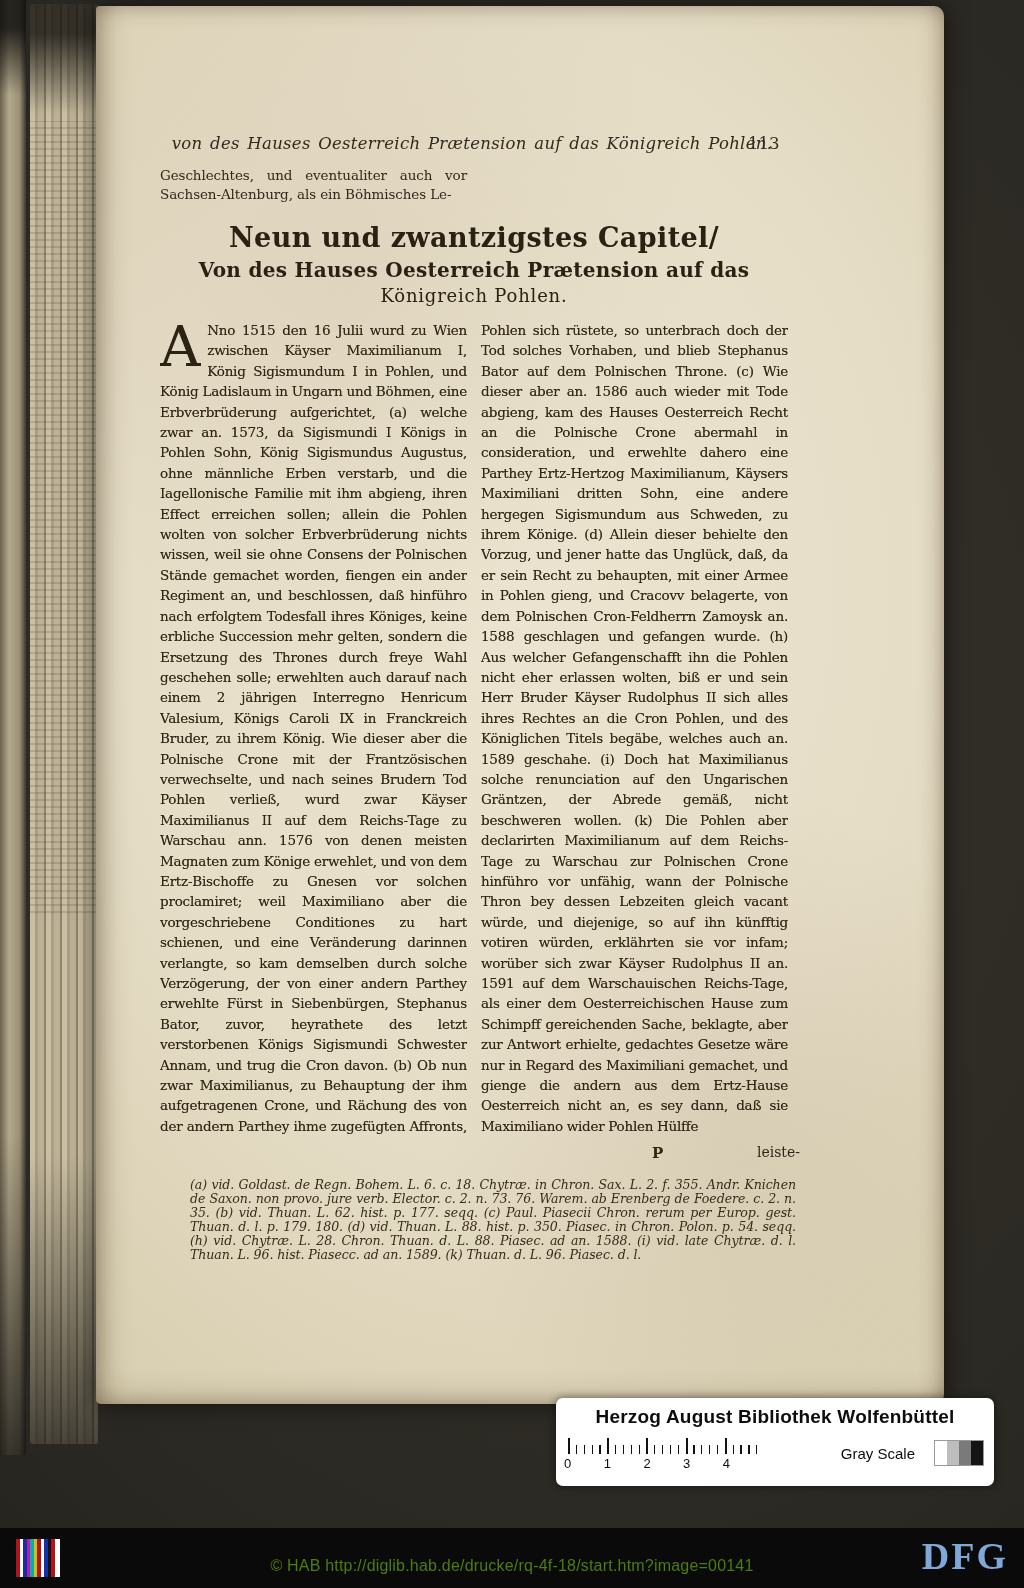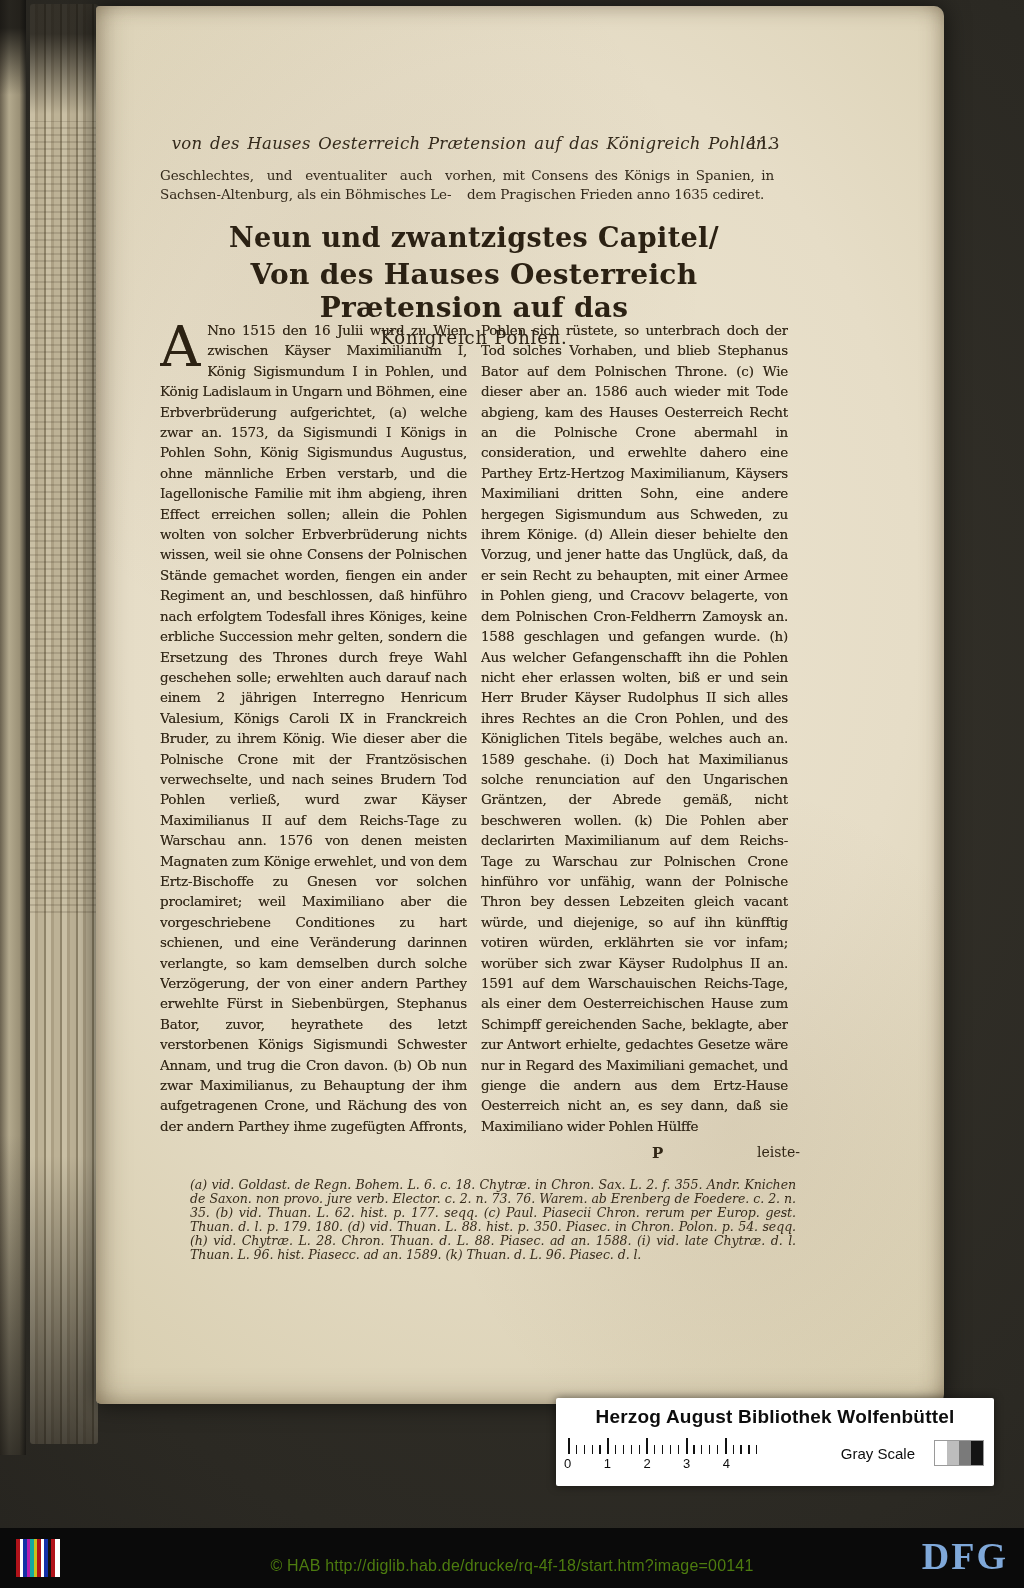--- a/index.html
+++ b/index.html
@@ -57,21 +57,21 @@
     position:absolute;top:160px;left:64px;width:628px;display:flex;
   }
   .intro .col{
     width:307px;font-size:13.5px;line-height:19px;text-align:justify;
     letter-spacing:-.1px;color:#32281a;
   }
   .chapter{
     position:absolute;top:216px;left:64px;width:628px;text-align:center;color:#2b2113;
   }
   .chapter .ch1{font-size:27px;font-weight:bold;letter-spacing:.4px;margin-bottom:5px;}
-  .chapter .ch2{font-size:28px;font-weight:bold;letter-spacing:.3px;margin-bottom:3px;}
+  .chapter .ch2{font-size:20px;font-weight:bold;letter-spacing:.3px;margin-bottom:3px;}
   .chapter .ch3{font-size:18px;font-weight:normal;letter-spacing:.8px;}
   .body-cols{
     position:absolute;top:314px;left:64px;width:628px;display:flex;gap:14px;
   }
   .body-cols .col{
     width:307px;height:818px;overflow:hidden;
     font-size:13.5px;line-height:20.4px;text-align:justify;
     letter-spacing:-.22px;word-spacing:-.4px;color:#312616;
     text-shadow:0 0 .4px rgba(49,38,22,.55);
   }
@@ -82,21 +82,21 @@
   .sig{position:absolute;left:492px;font-size:15px;font-weight:bold;color:#312616;}
   .catchword{position:absolute;right:0;font-size:14px;color:#312616;}
   .footnotes{
     position:absolute;top:1172px;left:94px;width:606px;
     font-size:12.6px;line-height:14px;font-style:italic;text-align:justify;
     letter-spacing:-.1px;color:#372c1c;
   }
   
   .card{
     position:absolute;left:556px;top:1398px;width:438px;height:88px;
-    background:#ffffff;border-radius:2px;box-shadow:0 0 8px rgba(0,0,0,.5);
+    background:#ffffff;border-radius:7px;box-shadow:0 0 8px rgba(0,0,0,.5);
     font-family:"Liberation Sans", sans-serif;
   }
   .lib-name{
     position:absolute;top:8px;left:0;width:100%;text-align:center;
     font-size:19px;font-weight:bold;color:#0d0d0d;letter-spacing:.2px;
   }
   .ruler-row{position:absolute;left:12px;right:10px;top:38px;height:44px;}
   .ruler{position:absolute;left:0;top:2px;width:200px;height:34px;}
   .ruler-ticks{position:relative;width:196px;height:16px;}
   .ruler-ticks .minor{
@@ -145,21 +145,20 @@
   <div class="edge-outer"></div>
   <div class="edge-inner"></div>
 
   <div class="page">
 
     <div class="page-header">von des Hauses Oesterreich Prætension auf das Königreich Pohlen.</div>
     <div class="page-number">113</div>
 
     <div class="intro">
       <div class="col">Geschlechtes, und eventualiter auch vor Sachsen-Altenburg, als ein Böhmisches Le-</div>
-      <div class="col">hen, mit Consens des Königs in Spanien, in dem Pragischen Frieden anno 1635 cediret.</div>
     </div>
 
     <div class="chapter">
       <div class="ch1">Neun und zwantzigstes Capitel/</div>
       <div class="ch2">Von des Hauses Oesterreich Prætension auf das</div>
       <div class="ch3">Königreich Pohlen.</div>
     </div>
 
     <div class="body-cols">
       <div class="col">

